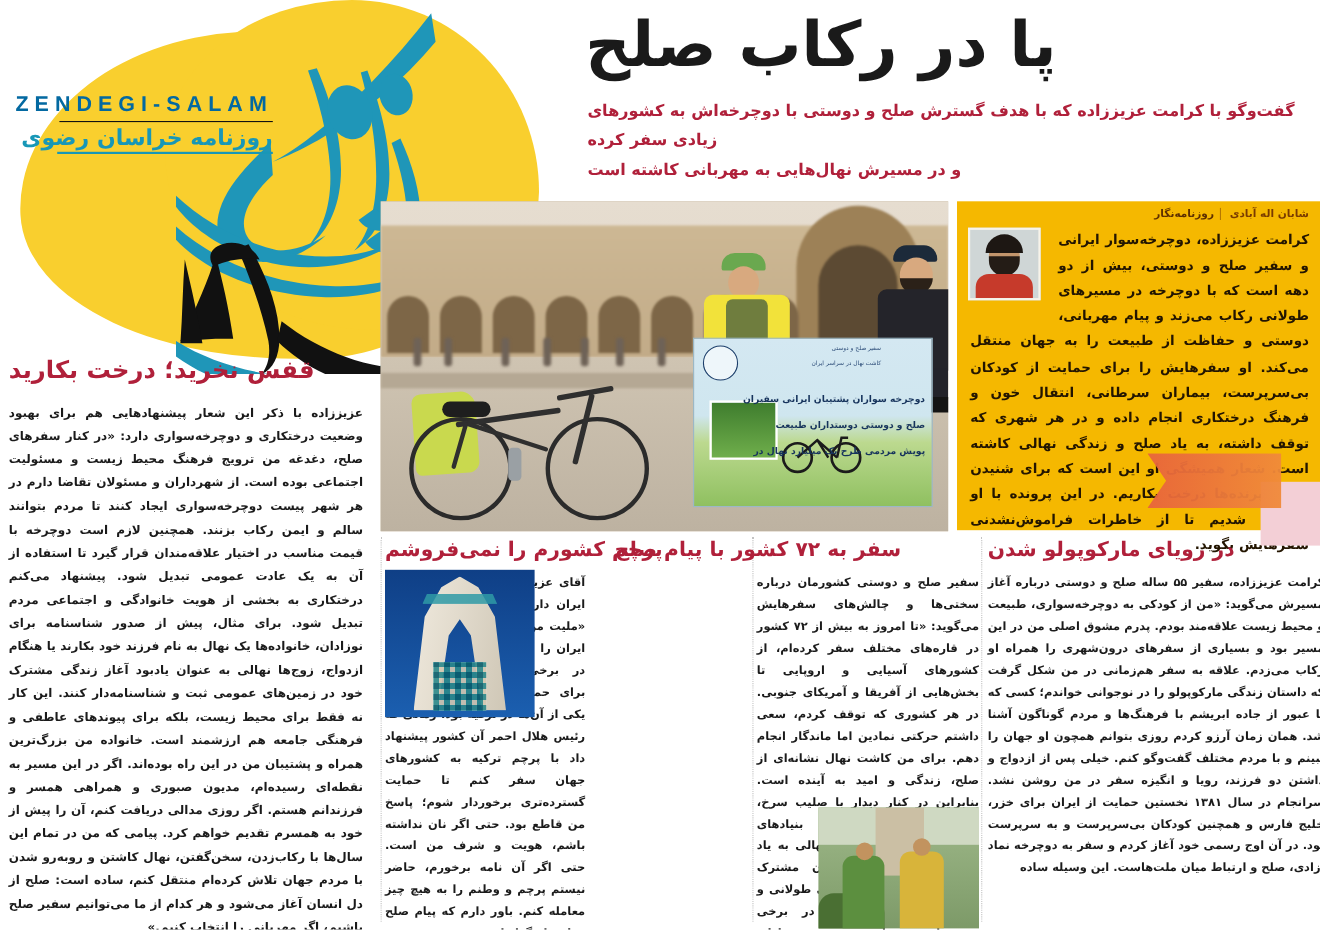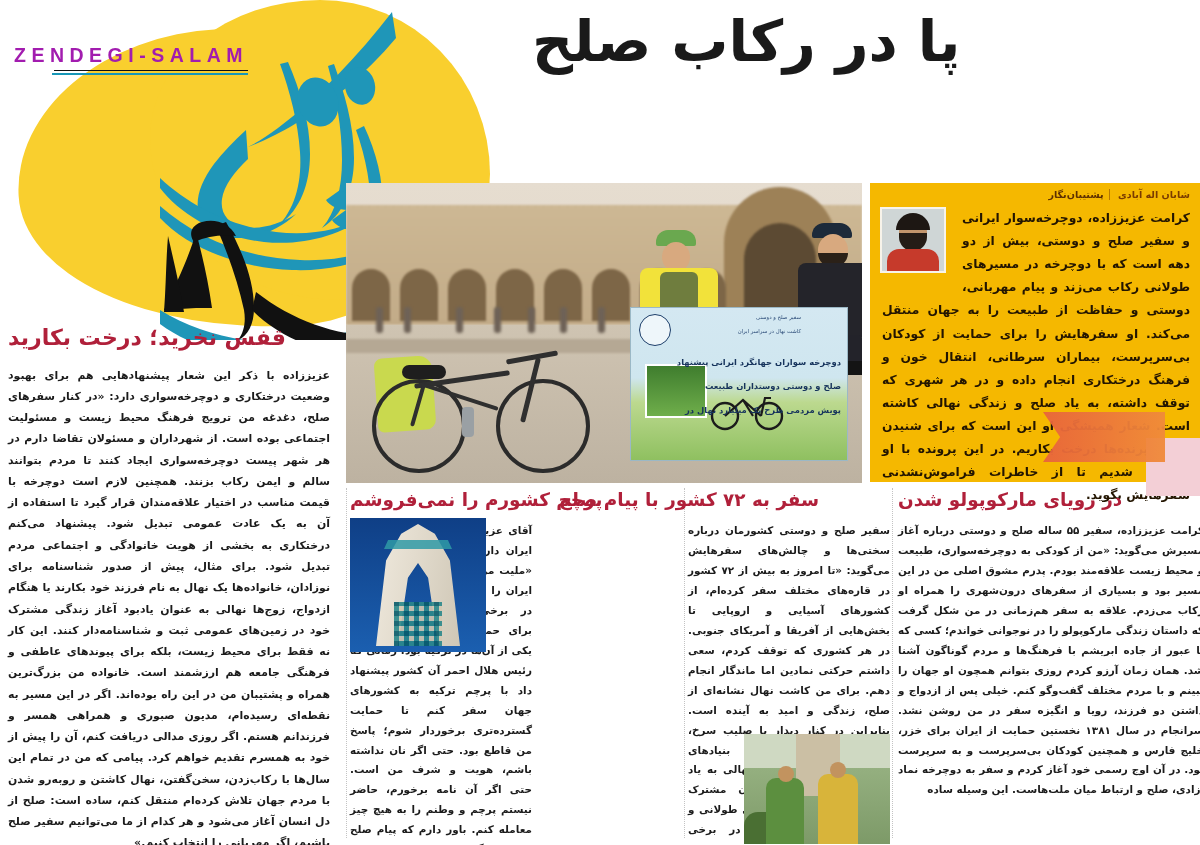--- a/index.html
+++ b/index.html
@@ -25,22 +25,23 @@
     position:absolute;left:150px;top:0px;width:340px;height:300px;
     background:#f9cf2e;
     border-radius:50% 50% 44% 56% / 46% 58% 42% 54%;
   }
   .logo-glyphs{
     position:absolute;left:160px;top:10px;width:340px;height:330px;
   }
   .masthead-text{position:absolute;left:14px;top:44px;z-index:6;}
   .brand-latin{
     font-family:"Liberation Sans",sans-serif;
-    font-size:19.5px;letter-spacing:5.5px;font-weight:600;color:#a21caf;
+    font-size:19.5px;letter-spacing:5.5px;font-weight:600;color:#0369a1;
     white-space:nowrap;
+    margin-top:40px;
   }
   .brand-rule{height:1px;background:#111;margin:3px 0 2px 0;width:194px;}
   .brand-fa{
     font-size:20px;font-weight:700;color:#1897b7;direction:rtl;
     white-space:nowrap;letter-spacing:-1px;
   }
   .brand-fa-rule{height:2px;background:#1897b7;width:196px;margin-top:1px;}
   .dateblock{margin-top:6px;direction:rtl;text-align:right;width:100px;}
   .dateline{
     font-size:10.5px;color:#111;line-height:1.35;
@@ -280,26 +281,31 @@
       <path d="M56 216 C68 244 78 272 84 300 C86 312 84 322 78 330 C88 326 94 314 94 298
                C94 270 82 240 66 212 Z" fill="#111"></path>
       <path d="M96 282 C142 318 200 334 258 322 C300 313 332 292 350 264 C340 300 304 330 254 342
                C194 356 130 338 92 300 Z" fill="#111"></path>
       <path d="M34 232 C48 226 62 224 76 226 C70 214 56 208 42 212 C32 215 28 223 34 232 Z" fill="#111"></path>
     </svg>
 
     <div class="masthead-text">
       <div class="brand-latin">ZENDEGI-SALAM</div>
       <div class="brand-rule"></div>
+      <div class="brand-fa">روزنامه خراسان رضوی</div>
       <div class="brand-fa-rule"></div>
     </div>
   </div>
 
   <div class="head-zone">
     <h1 class="main-head">پا در رکاب صلح</h1>
+    <div class="main-sub">
+      <div>گفت‌وگو با کرامت عزیززاده که با هدف گسترش صلح و دوستی با دوچرخه‌اش به کشورهای زیادی سفر کرده</div>
+      <div>و در مسیرش نهال‌هایی به مهربانی کاشته است</div>
+    </div>
   </div>
 
   <div class="hero-photo">
     <div class="sky"></div>
     <div class="bldg"></div>
     <div class="arch-big"></div>
     <div class="arch-in"></div>
     <div class="arcade">
       <i style="left:6px"></i>
         <i style="left:54px"></i>
@@ -363,38 +369,38 @@
       <div class="banner-seal"></div>
       <div class="banner-tiny" style="top:6px;right:46px;width:120px;">سفیر صلح و دوستی</div>
       <div class="banner-tiny" style="top:20px;right:46px;width:120px;">کاشت نهال در سراسر ایران</div>
       <div class="banner-pic"></div>
       <svg class="banner-bike" viewBox="0 0 78 46">
         <circle cx="16" cy="30" r="13" fill="none" stroke="#1b1b1b" stroke-width="2.4"></circle>
         <circle cx="60" cy="30" r="13" fill="none" stroke="#1b1b1b" stroke-width="2.4"></circle>
         <path d="M16 30 L34 14 L52 30 M34 14 L44 30 M52 30 L56 12 L62 12" fill="none" stroke="#1b1b1b" stroke-width="2.2"></path>
       </svg>
       <div class="btxt" style="top:48px;">
-        <span>دوچرخه سواران جهانگرد ایرانی پیشنهاد</span>
+        <span>دوچرخه سواران پشتیبان ایرانی سفیران</span>
       </div>
       <div class="btxt" style="top:72px;">
         <span>صلح و دوستی دوستداران طبیعت</span>
       </div>
       <div class="btxt" style="top:96px;">
         <span>پویش مردمی طرح یک میلیارد نهال در</span>
       </div>
       <div class="btxt" style="top:120px;margin-top:48px;">
         <span>سراسر ایران</span>
       </div>
     </div>
   </div>
 
   <div class="yellow-box">
     <div class="byline">
       <span class="name">شابان اله آبادی</span>
-      <span class="role">پشتیبان‌نگار</span>
+      <span class="role">روزنامه‌نگار</span>
     </div>
     <div class="yellow-text">
       <span class="indent"></span>
       <span>کرامت عزیززاده، دوچرخه‌سوار ایرانی و سفیر صلح و دوستی، بیش از دو دهه است که با دوچرخه در مسیرهای طولانی رکاب می‌زند و پیام مهربانی، دوستی و حفاظت از طبیعت را به جهان منتقل می‌کند. او سفرهایش را برای حمایت از کودکان بی‌سرپرست، بیماران سرطانی، انتقال خون و فرهنگ درختکاری انجام داده و در هر شهری که توقف داشته، به یاد صلح و زندگی نهالی کاشته است. شعار همیشگی او این است که برای شنیدن صدای پرنده‌ها درخت بکاریم. در این پرونده با او هم‌کلام شدیم تا از خاطرات فراموش‌نشدنی سفرهایش بگوید.</span>
     </div>
     <div class="author-photo">
       <div class="ap-head"></div>
       <div class="ap-hair"></div>
       <div class="ap-beard"></div>
       <div class="ap-shirt"></div>

